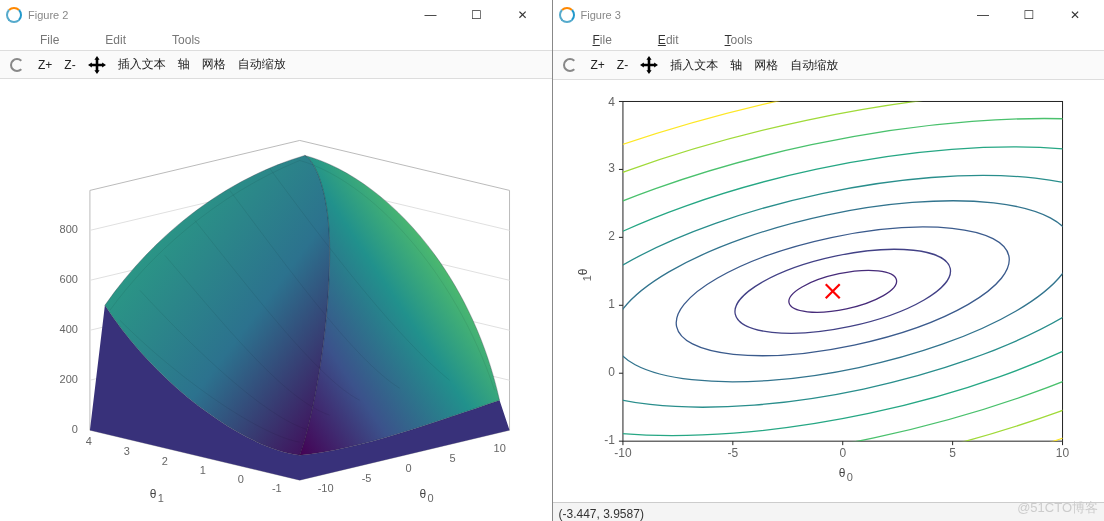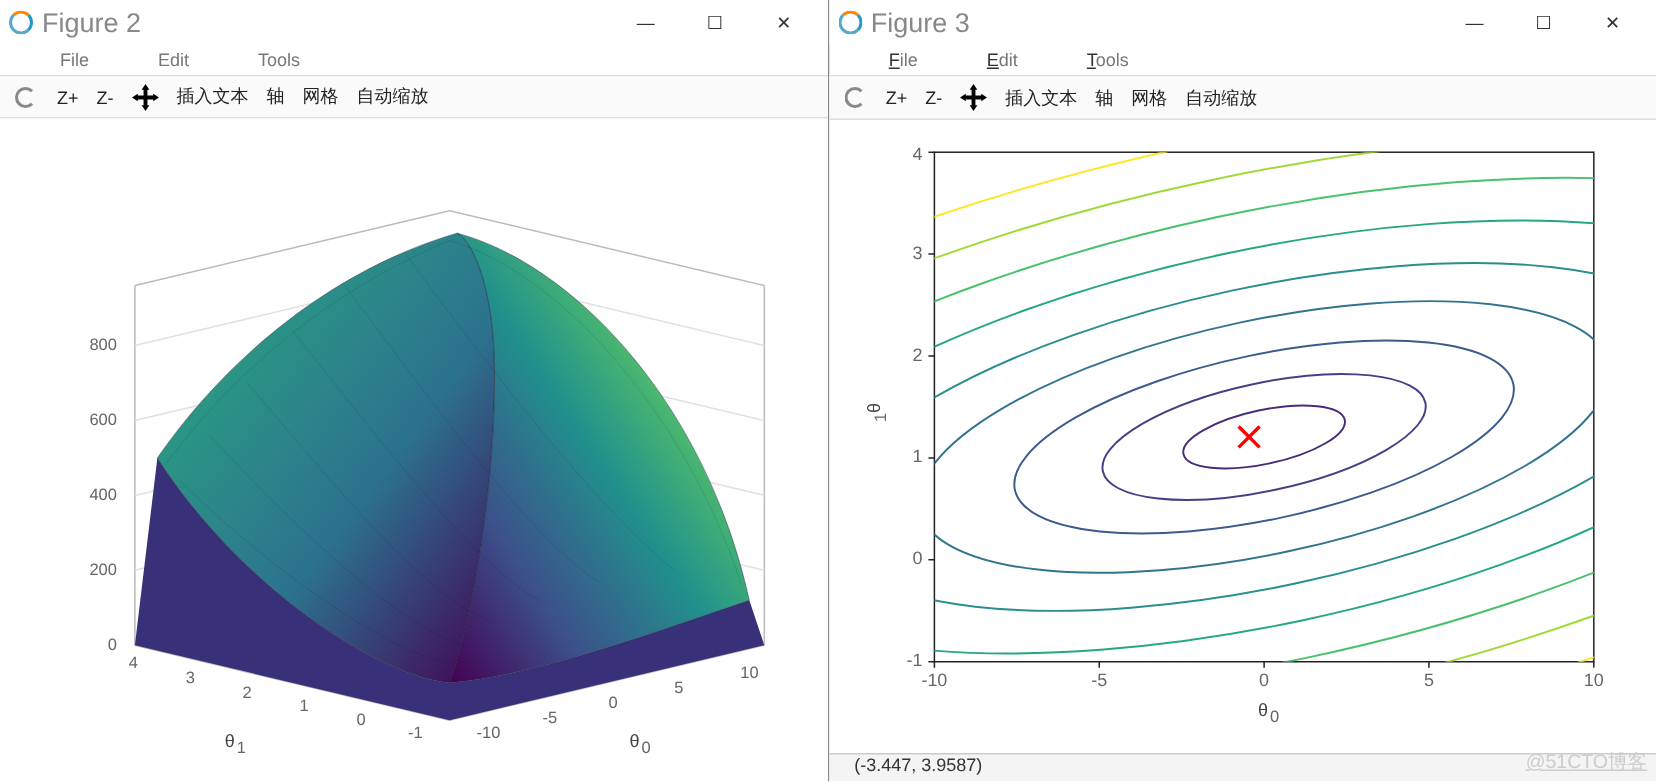--- a/index.html
+++ b/index.html
@@ -2,36 +2,36 @@
 <html><head>
 <meta charset="utf-8">
 <style>
   *{box-sizing:border-box;margin:0;padding:0;font-family:"Segoe UI","Microsoft YaHei",Arial,sans-serif;font-size:12px;color:#333;}
   body{background:#fff;width:1104px;height:521px;overflow:hidden;position:relative;}
   .dual{display:flex;width:1104px;height:521px;}
   .win{flex:1;display:flex;flex-direction:column;border-right:1px solid #888;background:#fff;position:relative;}
   .win:last-child{border-right:none;}
   .titlebar{height:30px;display:flex;align-items:center;padding:0 6px;background:#fff;}
   .titlebar .tico{width:16px;height:16px;border:2px solid #5ac;border-radius:50%;margin-right:6px;border-top-color:#f80;border-right-color:#29c;}
-  .titlebar .ttxt{color:#888;font-size:18px;}
+  .titlebar .ttxt{color:#888;font-size:11px;}
   .winbtns{margin-left:auto;display:flex;gap:0;}
   .winbtns div{width:46px;height:30px;display:flex;align-items:center;justify-content:center;color:#333;}
   .menubar{height:22px;display:flex;align-items:center;gap:14px;padding:0 8px;color:#777;border-bottom:1px solid #ddd;}
   .menubar span{color:#777;margin-left:32px;}
   .menubar span u{text-decoration:underline;}
   .toolbar{height:30px;display:flex;align-items:center;gap:12px;padding:0 8px;border-bottom:1px solid #ddd;background:#fafafa;}
   .toolbar .tbtn{font-size:12px;color:#222;white-space:nowrap;}
   .toolbar .ico{width:18px;height:18px;display:flex;align-items:center;justify-content:center;}
   .ico-rot{border:2px solid #888;border-radius:50%;width:14px;height:14px;border-right-color:transparent;}
   .plotarea{flex:1;position:relative;background:#fff;}
   .axnum{fill:#666;font-size:11px;}
   .axlab{fill:#444;font-size:12px;}
   svg text{font-family:Arial,sans-serif;}
-  .statusbar{height:20px;border-top:1px solid #ccc;background:#f4f4f4;display:flex;align-items:flex-start;padding:0 17px;color:#555;font-size:11px;}
-  .wm{position:absolute;right:6px;bottom:4px;font-size:13px;color:#ccc;pointer-events:none;text-decoration:underline;}
+  .statusbar{height:20px;border-top:1px solid #ccc;background:#f4f4f4;display:flex;align-items:flex-end;padding:0 6px;color:#555;font-size:11px;}
+  .wm{position:absolute;right:6px;bottom:4px;font-size:13px;color:#ccc;pointer-events:none;}
 </style>
 </head>
 <body>
 
 <div class="dual">
 
   <div class="win">
     <div class="titlebar">
       <div class="tico"></div>
       <div class="ttxt">Figure 2</div>

